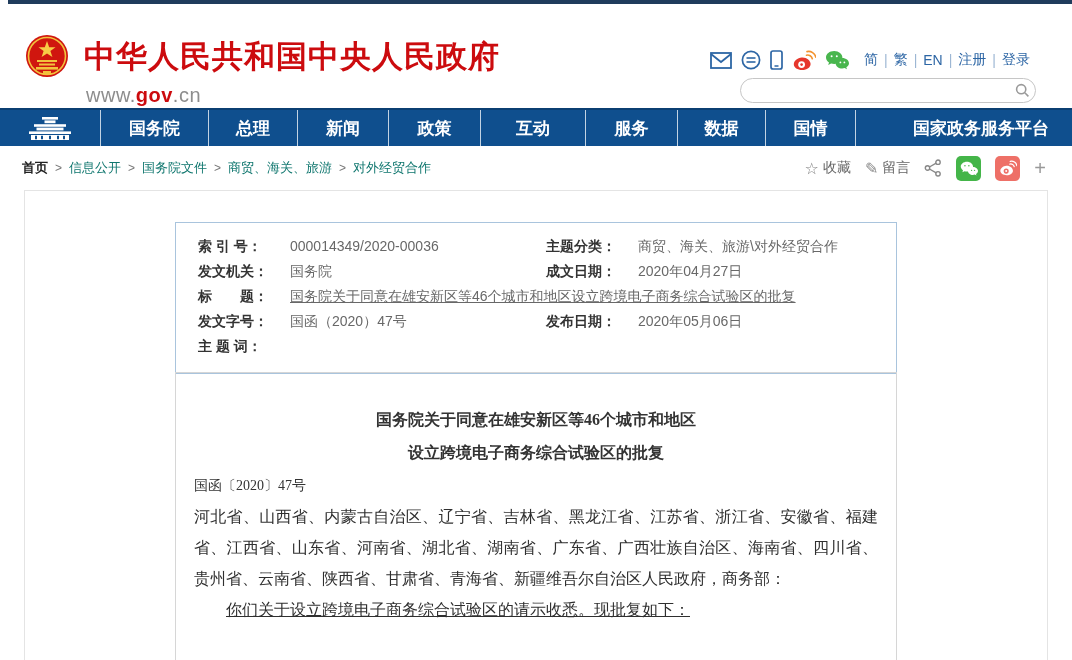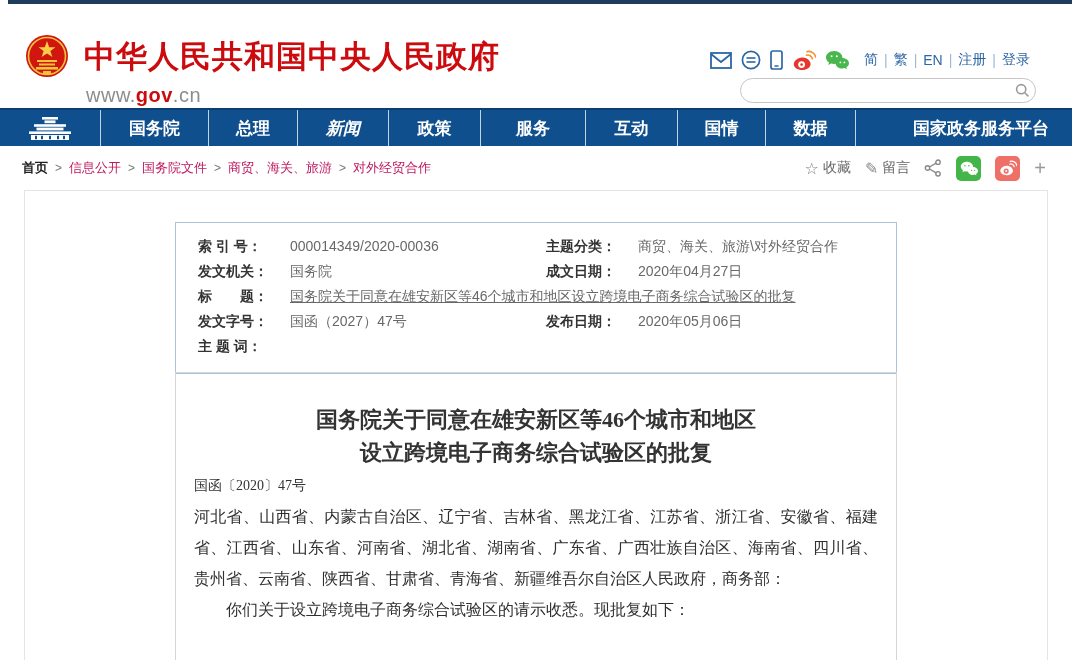--- a/index.html
+++ b/index.html
@@ -31,35 +31,35 @@
 
   
   .main-nav{position:absolute;top:108px;left:0;width:1072px;height:38px;background:var(--nav_blue);
             border-top:2px solid #0b3f72;box-sizing:border-box;display:flex;}
   .nav-cell{display:flex;align-items:center;justify-content:center;color:#fff;font-size:17px;
             font-weight:bold;cursor:pointer;box-sizing:border-box;}
   .nav-cell + .nav-cell{border-left:1px solid rgba(255,255,255,.75);}
   .nav-cell:nth-child(1){width:100px;}
   .nav-cell:nth-child(2){width:108px;}
   .nav-cell:nth-child(3){width:89px;}
-  .nav-cell:nth-child(4){width:91px;font-style:italic;}
+  .nav-cell:nth-child(4){width:91px;}
   .nav-cell:nth-child(5){width:92px;}
   .nav-cell:nth-child(6){width:105px;}
   .nav-cell:nth-child(7){width:92px;}
   .nav-cell:nth-child(8){width:88px;}
   .nav-cell:nth-child(9){width:90px;}
   .nav-cell:nth-child(10){flex:1;padding-left:34px;}
 
   
   .crumb-bar{position:absolute;top:146px;left:0;width:100%;height:44px;background:#fff;}
   .breadcrumb{position:absolute;left:22px;top:0;height:44px;display:flex;align-items:center;
               font-size:13px;color:#333;white-space:nowrap;}
   .breadcrumb .home{font-weight:bold;color:#222;cursor:pointer;}
   .breadcrumb .bsep{color:#777;padding:0 7px;font-size:12px;}
-  .breadcrumb .bitem{color:#be185d;cursor:pointer;}
+  .breadcrumb .bitem{color:#0f766e;cursor:pointer;}
   .page-tools{position:absolute;right:26px;top:0;height:44px;display:flex;align-items:center;
               gap:14px;font-size:14px;color:#666;}
   .tool{display:flex;align-items:center;gap:4px;cursor:pointer;color:#666;}
   .tool .glyph{font-size:16px;color:#888;}
   .share-btn{width:25px;height:25px;border-radius:5px;display:flex;align-items:center;
              justify-content:center;cursor:pointer;}
   .share-btn.wx{background:var(--wechat_green);}
   .share-btn.wb{background:var(--weibo_salmon);}
   .plus{font-size:20px;color:#999;font-weight:400;cursor:pointer;line-height:1;}
 
@@ -73,25 +73,25 @@
   .meta-grid{display:grid;grid-template-columns:92px 256px 92px 1fr;padding:11px 10px 0 22px;
              font-size:14px;line-height:25px;}
   .meta-label{font-weight:bold;color:#333;white-space:pre;}
   .meta-value{color:#686868;}
   .span3{grid-column:2 / 5;text-decoration:underline;}
 
   
   .doc-box{position:absolute;left:150px;top:181px;width:722px;height:560px;box-sizing:border-box;
            border:1px solid #d6d6d6;padding:30px 18px 0;
            font-family:"Liberation Serif","DejaVu Serif",serif;}
-  .doc-title{text-align:center;font-size:22px;font-weight:bold;color:#333;line-height:33px;}
+  .doc-title{text-align:center;font-size:16px;font-weight:bold;color:#333;line-height:33px;}
   .doc-number{text-align:left;font-size:14px;color:#333;margin-top:8px;}
   .doc-body{margin-top:6px;font-size:16px;line-height:31px;color:#2f2f2f;text-align:justify;}
   .doc-body p{margin:0;}
-  .doc-body p.indent{text-indent:2em;}
+  .doc-body p.indent{text-indent:2em;text-decoration:underline;}
 </style>
 </head>
 <body>
 
 <div id="screen">
 
   <div class="top-hairline"></div>
 
   <div class="site-header">
 
@@ -169,24 +169,24 @@
         <rect x="9" y="9.2" width="32" height="2.6" fill="#fff"></rect>
         <rect x="11.5" y="12.6" width="27" height="2.8" fill="#fff"></rect>
         <rect x="4" y="16.4" width="42" height="2.6" fill="#fff"></rect>
         <path d="M6 20h38v5H6z M10 20.8v3.4h2v-3.4z M16 20.8v3.4h2v-3.4z M24 20.8v3.4h2v-3.4z M32 20.8v3.4h2v-3.4z M38 20.8v3.4h2v-3.4z" fill="#fff" fill-rule="evenodd"></path>
       </svg>
     </div>
     <div class="nav-cell">国务院</div>
     <div class="nav-cell">总理</div>
     <div class="nav-cell">新闻</div>
     <div class="nav-cell">政策</div>
+    <div class="nav-cell">互动</div>
     <div class="nav-cell">服务</div>
-    <div class="nav-cell">互动</div>
+    <div class="nav-cell">数据</div>
     <div class="nav-cell">国情</div>
-    <div class="nav-cell">数据</div>
     <div class="nav-cell">国家政务服务平台</div>
   </div>
 
   <div class="crumb-bar">
     <div class="breadcrumb">
       <span class="home">首页</span>
       <span class="bsep">&gt;</span>
       <span class="bitem">信息公开</span>
       <span class="bsep">&gt;</span>
       <span class="bitem">国务院文件</span>
@@ -246,21 +246,21 @@
 
         <div class="meta-label">发文机关：</div>
         <div class="meta-value">国务院</div>
         <div class="meta-label">成文日期：</div>
         <div class="meta-value">2020年04月27日</div>
 
         <div class="meta-label">标　　题：</div>
         <div class="meta-value span3">国务院关于同意在雄安新区等46个城市和地区设立跨境电子商务综合试验区的批复</div>
 
         <div class="meta-label">发文字号：</div>
-        <div class="meta-value">国函（2027）47号</div>
+        <div class="meta-value">国函（2020）47号</div>
         <div class="meta-label">发布日期：</div>
         <div class="meta-value">2020年05月06日</div>
 
         <div class="meta-label">主 题 词：</div>
         <div class="meta-value span3"></div>
       </div>
     </div>
 
     <div class="doc-box">
       <div class="doc-title">

